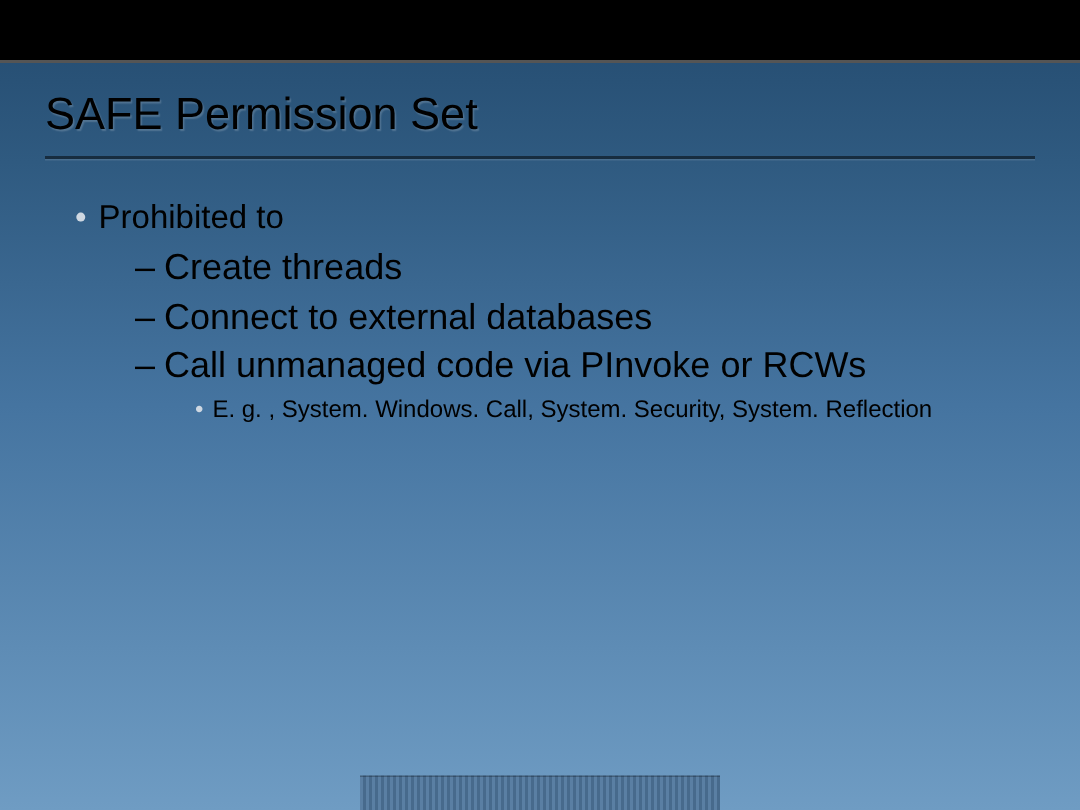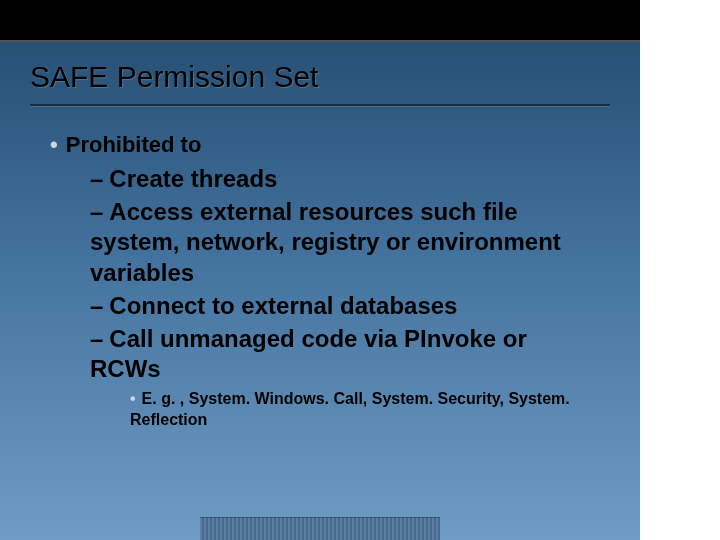--- a/index.html
+++ b/index.html
@@ -4,21 +4,21 @@
 <style>
   html, body {
     margin: 0;
     padding: 0;
     width: 720px;
     height: 540px;
     overflow: hidden;
     font-family: Verdana, Geneva, sans-serif;
   }
   .slide {
-    width: 640px;
+    width: 720px;
     height: 540px;
     background: linear-gradient(180deg, #234a6e 0%, #2f5a80 20%, #4574a0 50%, #5e8cb5 80%, #6f9cc3 100%);
     position: relative;
     box-sizing: border-box;
   }
   .topbar {
     width: 100%;
     height: 40px;
     background: #000;
   }
@@ -36,21 +36,20 @@
   }
   .rule {
     height: 2px;
     background: rgba(0,0,0,0.5);
     margin: 10px 30px 0 30px;
     box-shadow: 0 1px 0 rgba(255,255,255,0.12);
   }
   .content {
     padding: 18px 50px 0 50px;
     color: #000;
-    font-weight: bold;
   }
   .lvl1 {
     font-size: 22px;
     margin: 8px 0 6px 0;
   }
   .lvl1 .bullet {
     color: #cfd8e2;
     margin-right: 8px;
   }
   .lvl2 {
@@ -108,23 +107,20 @@
 
   <div class="content">
     <div class="lvl1">
       <span class="bullet">•</span><span>Prohibited to</span>
     </div>
 
     <div class="lvl2">
       <span class="dash">–</span><span>Create threads</span>
     </div>
     <div class="lvl2">
-      <span class="dash">–</span><span>Access external resources such file system, network, registry or environment variables</span>
-    </div>
-    <div class="lvl2">
       <span class="dash">–</span><span>Connect to external databases</span>
     </div>
     <div class="lvl2">
       <span class="dash">–</span><span>Call unmanaged code via PInvoke or RCWs</span>
     </div>
 
     <div class="lvl3">
       <span class="bullet">•</span><span>E. g. , System. Windows. Call, System. Security, System. Reflection</span>
     </div>
   </div>

